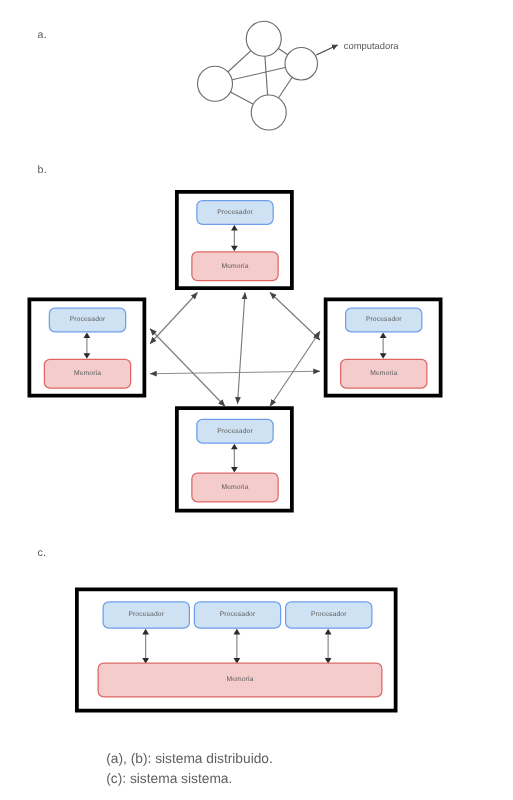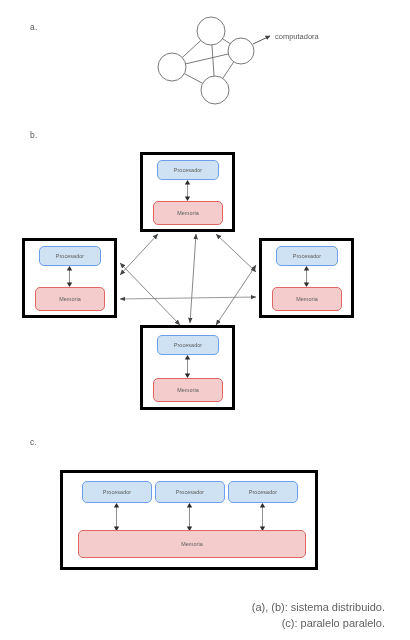--- a/index.html
+++ b/index.html
@@ -92,21 +92,21 @@
   
   #caption {
     position: absolute;
     left: 85px;
     top: 600px;
     width: 300px;
     font-size: 11px;
     line-height: 15.5px;
     color: #5f5f5f;
   }
-  #caption div { white-space: nowrap; text-align: right; }
+  #caption div { white-space: nowrap; }
 </style>
 </head>
 <body>
 
 <div class="section-label" style="left:30px; top:22px;">a.</div>
 
 <div id="fig-a">
   <svg width="410" height="120" viewBox="0 0 410 120">
     <defs>
       <marker id="arr-dark" markerWidth="6" markerHeight="6" refX="5" refY="3" orient="auto">
@@ -241,14 +241,14 @@
     <line x1="4.5" y1="3" x2="4.5" y2="25" stroke="#8d8d8d" stroke-width="1"></line>
     <path d="M4.5,0 L7.2,4.6 L1.8,4.6 z" fill="#2b2b2b"></path>
     <path d="M4.5,28 L7.2,23.4 L1.8,23.4 z" fill="#2b2b2b"></path>
   </svg>
 </div>
 
 <div class="mem-box" style="left:78px; top:530px; width:228px; height:28px;">Memoria</div>
 
 <div id="caption">
   <div>(a), (b): sistema distribuido.</div>
-  <div>(c): paralelo paralelo.</div>
+  <div>(c): sistema sistema.</div>
 </div>
 
 </body></html>

